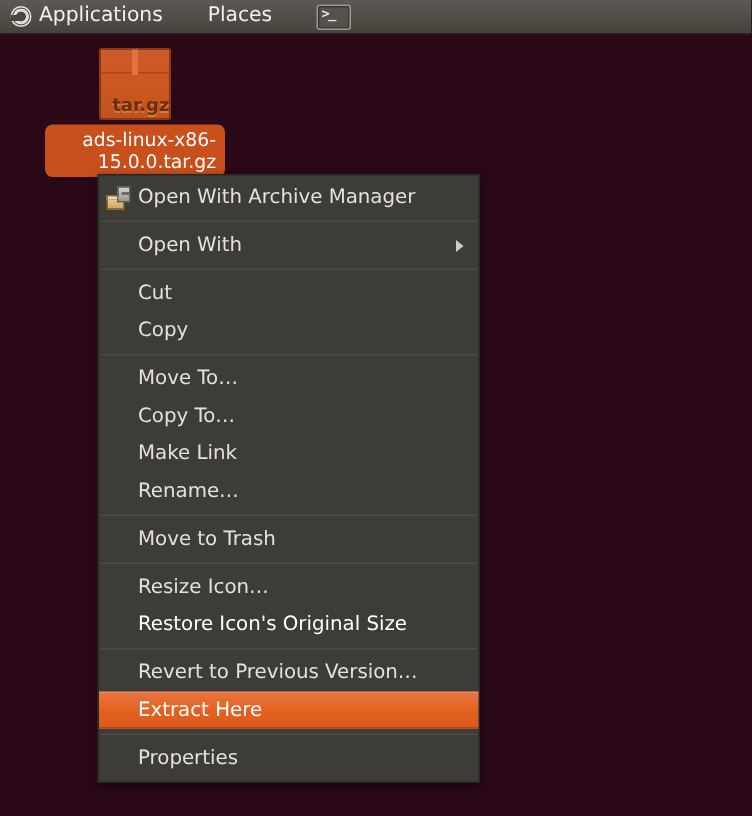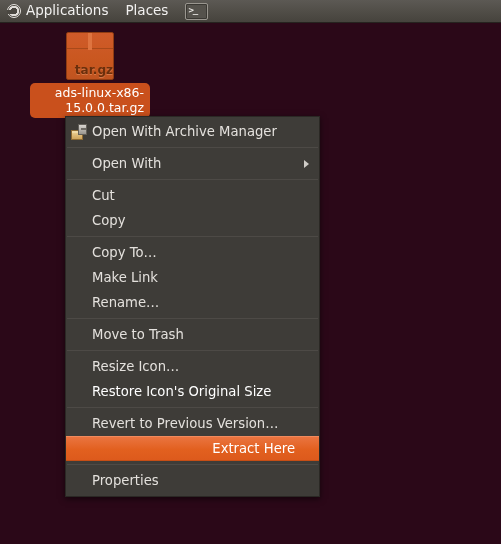--- a/index.html
+++ b/index.html
@@ -9,21 +9,21 @@
     background:#2b0818;
     position:relative;
     -webkit-font-smoothing:antialiased;
   }
 
   
   #top-panel {
     position:absolute; left:0; top:0; width:501px; height:23px;
     background:linear-gradient(to bottom,#5c5954 0%,#514e48 50%,#46433d 100%);
     border-bottom:1px solid #26231f;
-    display:flex; align-items:center; gap:3px;
+    display:flex; align-items:center; gap:16px;
   }
   .panel-btn {
     height:23px; display:flex; align-items:center; gap:5px;
     padding:0 7px; color:#f2f1f0; font-size:13.5px; line-height:1;
     white-space:nowrap;
   }
   .apps-icon {
     width:14px; height:14px; border-radius:50%;
     background:radial-gradient(circle at 50% 50%, #4a4741 0 3px, #dfdcd8 3.5px 5px, #4a4741 5.5px 100%);
     border:1.5px solid #e6e3df; position:relative; flex:none;
@@ -95,21 +95,20 @@
   .mi .mi-icon {
     width:18px; height:18px; margin-right:4px; flex:none; position:relative;
   }
   .mi.disabled { color:#ffffff; }
   .mi.selected {
     background:linear-gradient(to bottom,#ea7440 0%,#e2601f 55%,#dd5a1c 100%);
     color:#ffffff;
     border-top:1px solid #f08a5d;
     border-bottom:1px solid #c64e15;
     height:25px;
-    justify-content:flex-end;
   }
   .mi .arrow {
     position:absolute; right:10px; top:50%; transform:translateY(-50%);
     width:0; height:0; border-left:5px solid #cfccc7;
     border-top:4px solid transparent; border-bottom:4px solid transparent;
   }
   .sep { height:1px; background:#4d4a46; margin:3px 1px; }
 
   
   .fr-icon { width:18px; height:18px; position:relative; }
@@ -173,20 +172,23 @@
     </div>
     <div class="sep"></div>
     <div class="mi">
       <span>Cut</span>
     </div>
     <div class="mi">
       <span>Copy</span>
     </div>
     <div class="sep"></div>
     <div class="mi">
+      <span>Move To…</span>
+    </div>
+    <div class="mi">
       <span>Copy To…</span>
     </div>
     <div class="mi">
       <span>Make Link</span>
     </div>
     <div class="mi">
       <span>Rename…</span>
     </div>
     <div class="sep"></div>
     <div class="mi">

